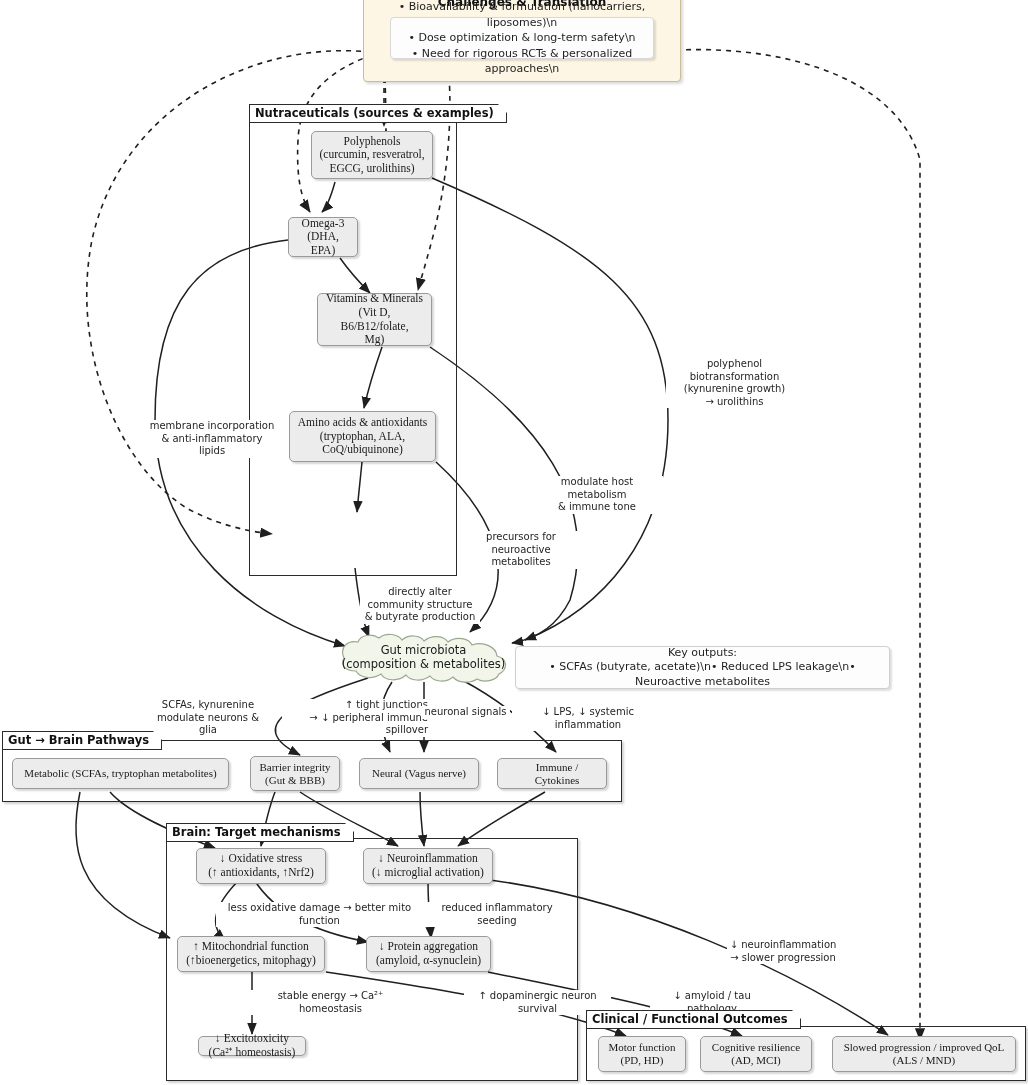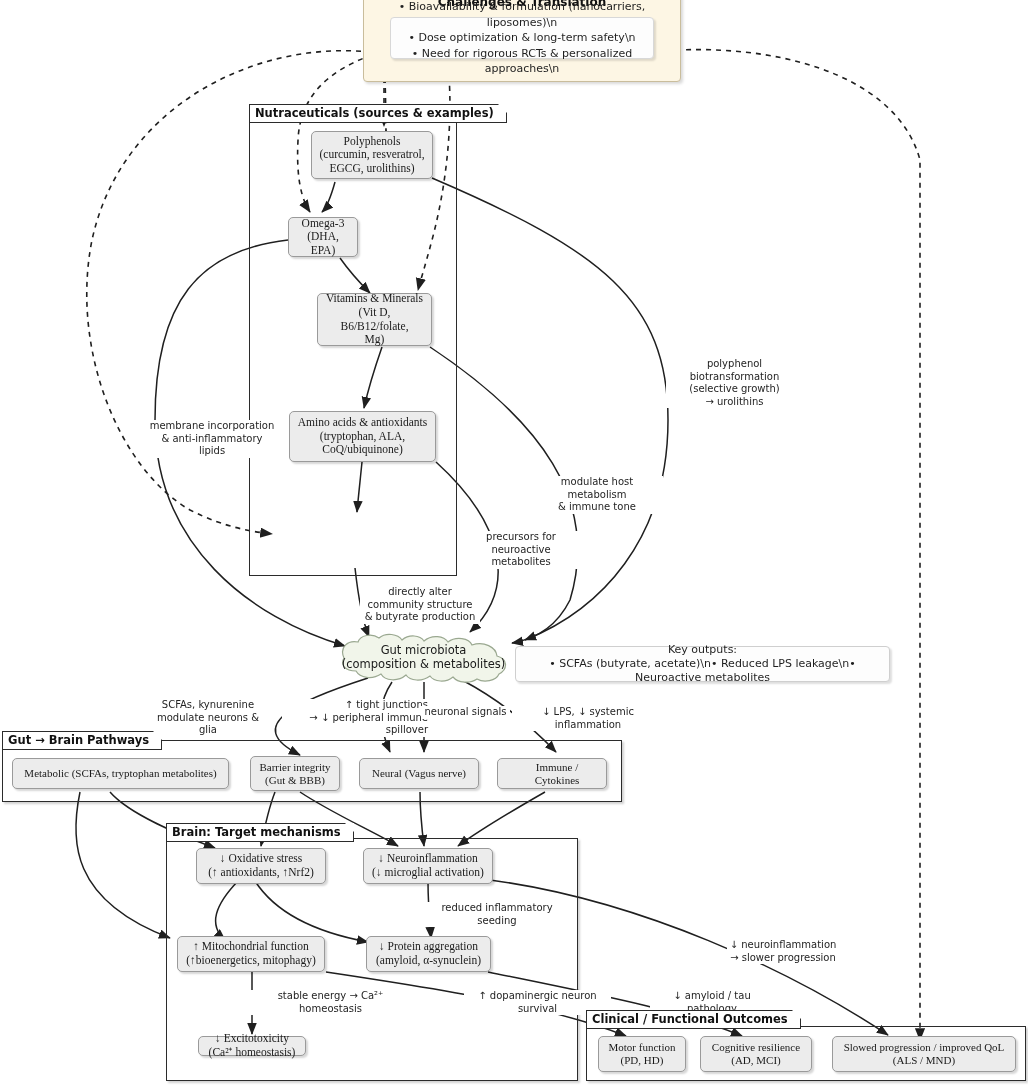--- a/index.html
+++ b/index.html
@@ -200,21 +200,21 @@
                C73,1 84,2 88,8 C96,1 108,3 112,9 C120,3 133,5 136,12
                C148,8 160,14 161,23 C172,26 172,36 163,41
                C160,48 148,50 141,46 C134,51 122,50 117,44
                C110,50 98,49 94,43 C86,49 74,48 70,42
                C62,49 49,48 45,41 C36,47 24,45 20,38 C9,38 4,32 8,25 Z" fill="#f1f5ea" stroke="#9aa890" stroke-width="1.2"></path>
     </svg>
     <span class="cloud-txt">Gut microbiota
 (composition &amp; metabolites)</span>
   </div>
 
-  <div class="note" style="left:515px;top:646px;width:375px;height:36px;">Key outputs:
+  <div class="note" style="left:515px;top:646px;width:375px;height:43px;">Key outputs:
 • SCFAs (butyrate, acetate)\n• Reduced LPS leakage\n• Neuroactive metabolites</div>
 
   <div class="node small" style="left:12px;top:758px;width:217px;height:31px;">Metabolic (SCFAs, tryptophan metabolites)</div>
   <div class="node small" style="left:250px;top:756px;width:90px;height:35px;">Barrier integrity
 (Gut &amp; BBB)</div>
   <div class="node small" style="left:359px;top:758px;width:120px;height:31px;">Neural (Vagus nerve)</div>
   <div class="node small" style="left:497px;top:758px;width:110px;height:31px;padding-left:16px;">Immune / Cytokines</div>
 
   <div class="node" style="left:196px;top:848px;width:130px;height:36px;">↓ Oxidative stress
 (↑ antioxidants, ↑Nrf2)</div>
@@ -230,37 +230,38 @@
   <div class="node small" style="left:598px;top:1036px;width:88px;height:36px;">Motor function
 (PD, HD)</div>
   <div class="node small" style="left:700px;top:1036px;width:112px;height:36px;">Cognitive resilience
 (AD, MCI)</div>
   <div class="node small" style="left:832px;top:1036px;width:184px;height:36px;">Slowed progression / improved QoL
 (ALS / MND)</div>
 
   <div class="elabel" style="left:148px;top:420px;width:126px;">membrane incorporation
 &amp; anti-inflammatory lipids</div>
   <div class="elabel" style="left:666px;top:358px;width:135px;">polyphenol biotransformation
-(selective growth)
+(kynurenine growth)
 → urolithins</div>
   <div class="elabel" style="left:531px;top:476px;width:130px;">modulate host metabolism
 &amp; immune tone</div>
   <div class="elabel" style="left:462px;top:531px;width:116px;">precursors for
 neuroactive metabolites</div>
   <div class="elabel" style="left:360px;top:586px;width:118px;">directly alter
 community structure
 &amp; butyrate production</div>
 
   <div class="elabel" style="left:146px;top:699px;width:122px;">SCFAs, kynurenine
 modulate neurons &amp; glia</div>
   <div class="elabel" style="left:282px;top:699px;width:145px;text-align:right;">↑ tight junctions
 → ↓ peripheral immune spillover</div>
   <div class="elabel" style="left:421px;top:706px;width:87px;">neuronal signals</div>
   <div class="elabel" style="left:512px;top:706px;width:150px;">↓ LPS, ↓ systemic inflammation</div>
 
+  <div class="elabel" style="left:216px;top:902px;width:205px;">less oxidative damage → better mito function</div>
   <div class="elabel" style="left:425px;top:902px;width:142px;">reduced inflammatory seeding</div>
   <div class="elabel" style="left:247px;top:990px;width:165px;">stable energy → Ca²⁺ homeostasis</div>
   <div class="elabel" style="left:464px;top:990px;width:145px;">↑ dopaminergic neuron survival</div>
   <div class="elabel" style="left:650px;top:990px;width:122px;">↓ amyloid / tau pathology</div>
   <div class="elabel" style="left:727px;top:939px;width:110px;">↓ neuroinflammation
 → slower progression</div>
 
 </div>
 
 </body></html>

